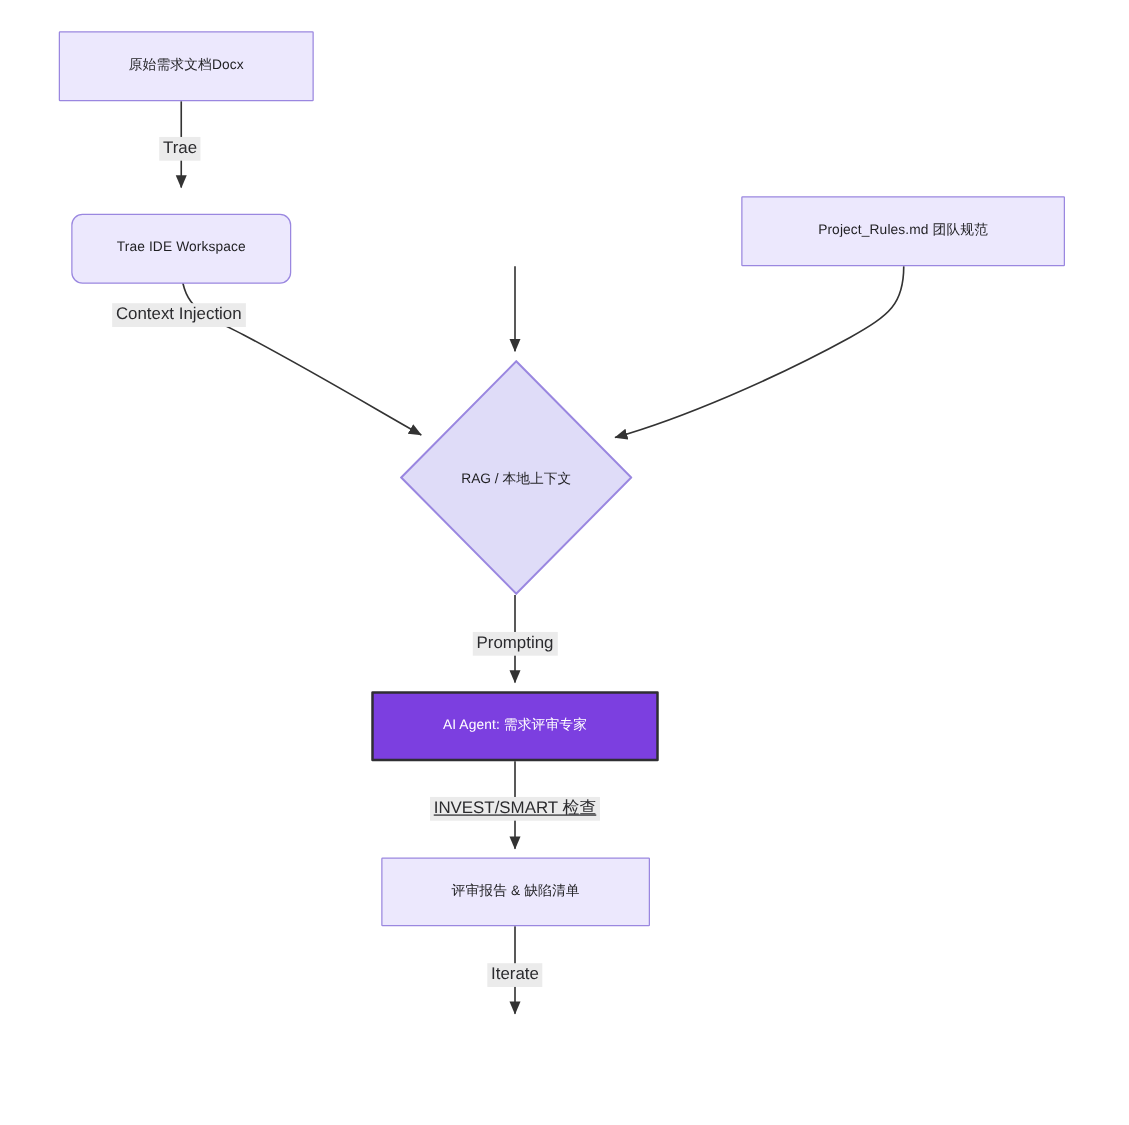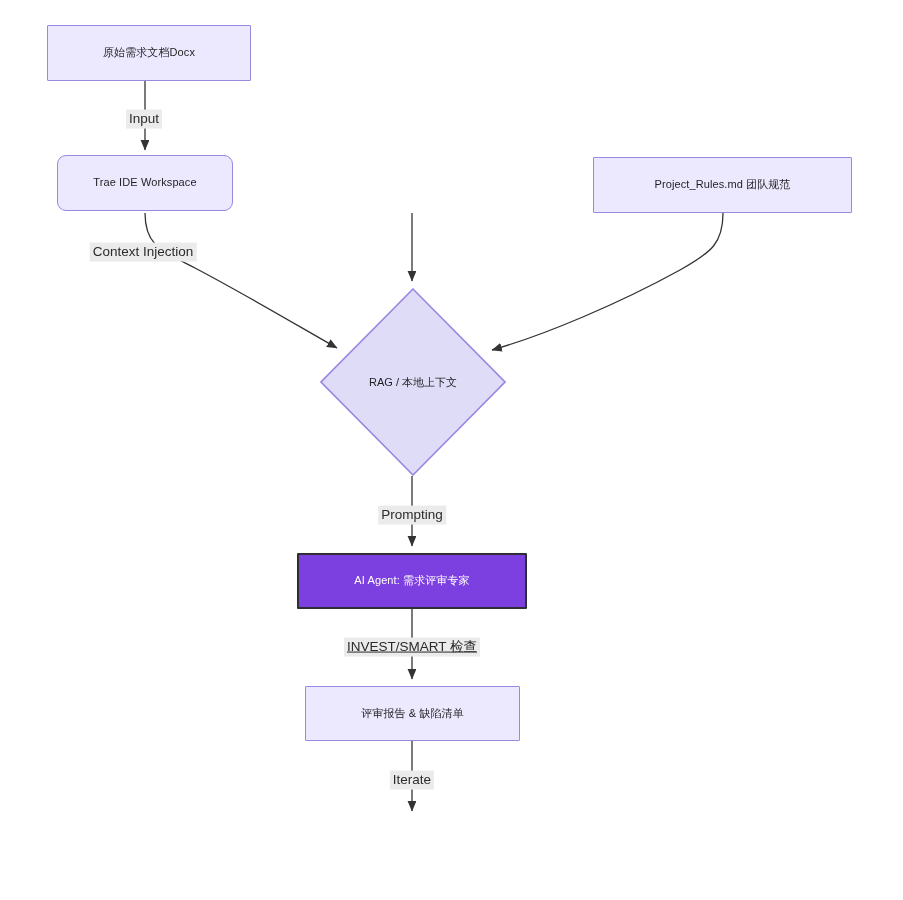--- a/index.html
+++ b/index.html
@@ -115,21 +115,21 @@
 
     <path d="M412,609 L412,679" fill="none" stroke="#333333" stroke-width="1.3" marker-end="url(#arrow)"></path>
 
     <path d="M412,741 L412,811" fill="none" stroke="#333333" stroke-width="1.3" marker-end="url(#arrow)"></path>
   </svg>
 
   <div class="node rect" style="left:47px; top:25px; width:204px; height:56px;">
     <span>原始需求文档Docx</span>
   </div>
 
-  <div class="node rounded" style="left:57px; top:155px; width:176px; height:56px;">
+  <div class="node rounded" style="left:57px; top:171px; width:176px; height:56px;">
     <span>Trae IDE Workspace</span>
   </div>
 
 
   <div class="node rect" style="left:593px; top:157px; width:259px; height:56px;">
     <span>Project_Rules.md 团队规范</span>
   </div>
 
   <div class="diamond-wrap" style="left:320px; top:288px; width:186px; height:188px;">
     <svg class="diamond-shape" viewBox="0 0 186 188" xmlns="http://www.w3.org/2000/svg" preserveAspectRatio="none">
@@ -143,21 +143,21 @@
   <div class="node highlight" style="left:297px; top:553px; width:230px; height:56px;">
     <span>AI Agent: 需求评审专家</span>
   </div>
 
   <div class="node rect" style="left:305px; top:686px; width:215px; height:55px;">
     <span>评审报告 &amp; 缺陷清单</span>
   </div>
 
 
   <div class="edge-label" style="left:144px; top:119px;">
-    <span>Input</span>
+    <span>Trae</span>
   </div>
 
   <div class="edge-label" style="left:143px; top:252px;">
     <span>Context Injection</span>
   </div>
 
   <div class="edge-label" style="left:412px; top:515px;">
     <span>Prompting</span>
   </div>
 

